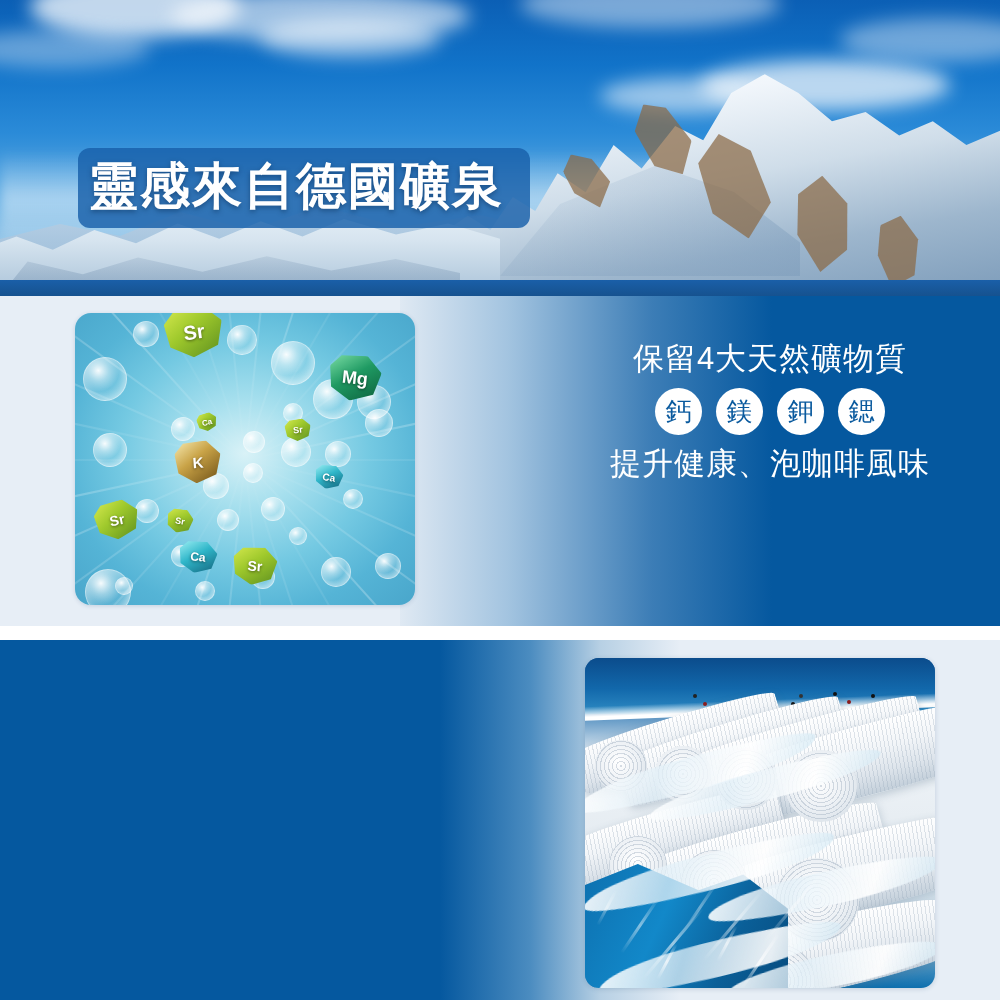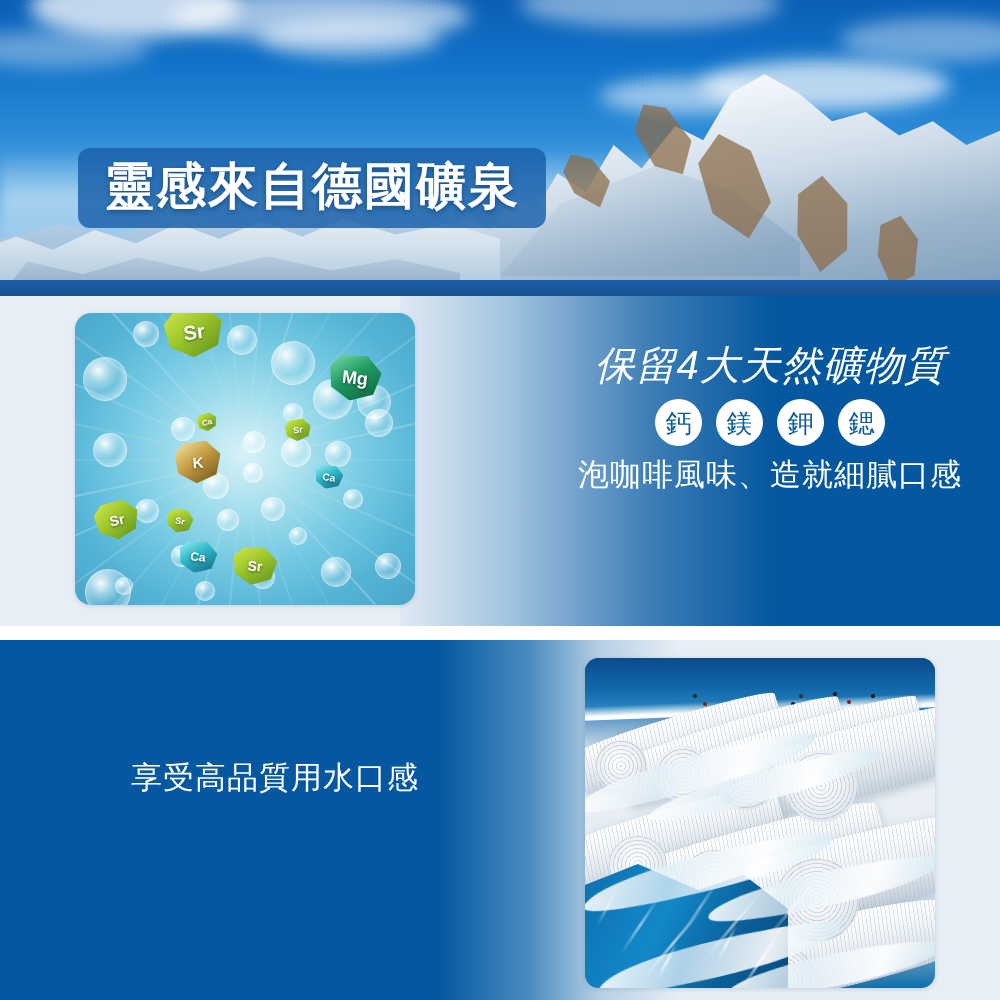--- a/index.html
+++ b/index.html
@@ -85,21 +85,21 @@
 
   
   .hero-title {
     position:absolute; left:60px; top:52px; z-index:6;
     font-size:62px; font-weight:700; color:#ffffff; letter-spacing:2px; line-height:1;
     text-shadow:0 2px 7px rgba(10,50,95,.55), 0 0 2px rgba(10,50,95,.45);
     white-space:nowrap;
   }
   .hero-sub-box {
     position:absolute; left:78px; top:148px; z-index:6;
-    padding:11px 26px 14px 26px;
+    padding:11px 26px 14px 10px;
     background:rgba(23,95,170,.82);
     border-radius:12px;
   }
   .hero-sub {
     font-size:50px; font-weight:700; color:#ffffff; letter-spacing:2px; line-height:1.1;
     text-shadow:0 2px 5px rgba(8,42,82,.5);
     white-space:nowrap;
   }
 
   
@@ -140,21 +140,21 @@
   .x-green { background:linear-gradient(145deg,#d4e84e 0%, #9fc92c 42%, #5d8f1f 100%); }
   .x-darkgreen { background:linear-gradient(145deg,#7fe0a8 0%, #1f9a63 45%, #0c5f3c 100%); }
   .x-teal { background:linear-gradient(145deg,#9ff1f5 0%, #2fb6c9 45%, #12617a 100%); }
   .x-gold { background:linear-gradient(145deg,#f6e9b0 0%, #c9a347 42%, #6d4f15 100%); }
 
   
   .sec2-text {
     position:absolute; left:540px; top:44px; width:460px;
     text-align:center; color:#ffffff;
   }
-  .line-a { font-size:40px; font-weight:400; letter-spacing:1px; line-height:1.25; white-space:nowrap;font-style:italic; }
+  .line-a { font-size:31px; font-weight:400; letter-spacing:1px; line-height:1.25; white-space:nowrap; }
   .badges { display:flex; justify-content:center; gap:14px; margin:9px 0 8px 0; }
   .badge {
     width:47px; height:47px; border-radius:50%;
     background:#ffffff; color:#0a5a9e;
     display:flex; align-items:center; justify-content:center;
     font-size:26px; font-weight:500; line-height:1;
   }
   .line-b { font-size:31px; font-weight:400; letter-spacing:1px; line-height:1.35; white-space:nowrap; }
   .line-c { font-size:31px; font-weight:400; letter-spacing:1px; line-height:1.35; margin-top:6px; white-space:nowrap; }
 
@@ -332,29 +332,28 @@
     </div>
 
     <div class="sec2-text">
       <div class="line-a">保留4大天然礦物質</div>
       <div class="badges" id="badge-row">
           <div class="badge">鈣</div>
           <div class="badge">鎂</div>
           <div class="badge">鉀</div>
           <div class="badge">鍶</div>
         </div>
-      <div class="line-b">泡咖啡風味、造就細膩口感</div>
+      <div class="line-b">提升健康、泡咖啡風味</div>
     </div>
   </section>
 
   <div class="divider"></div>
 
   <section class="sec3">
     <div class="sec3-text">
-      <div class="line-e">享受高品質用水口感</div>
     </div>
 
     <div class="membrane-card">
       <div class="mem-topband"></div>
       <div id="dots">
           <div class="dot" style="left: 118px; top: 44px; background: rgb(139, 29, 29);"></div>
           <div class="dot" style="left: 126px; top: 52px; background: rgb(17, 17, 17);"></div>
           <div class="dot" style="left: 150px; top: 48px; background: rgb(122, 20, 20);"></div>
           <div class="dot" style="left: 168px; top: 40px; background: rgb(34, 34, 34);"></div>
           <div class="dot" style="left: 186px; top: 54px; background: rgb(139, 29, 29);"></div>

